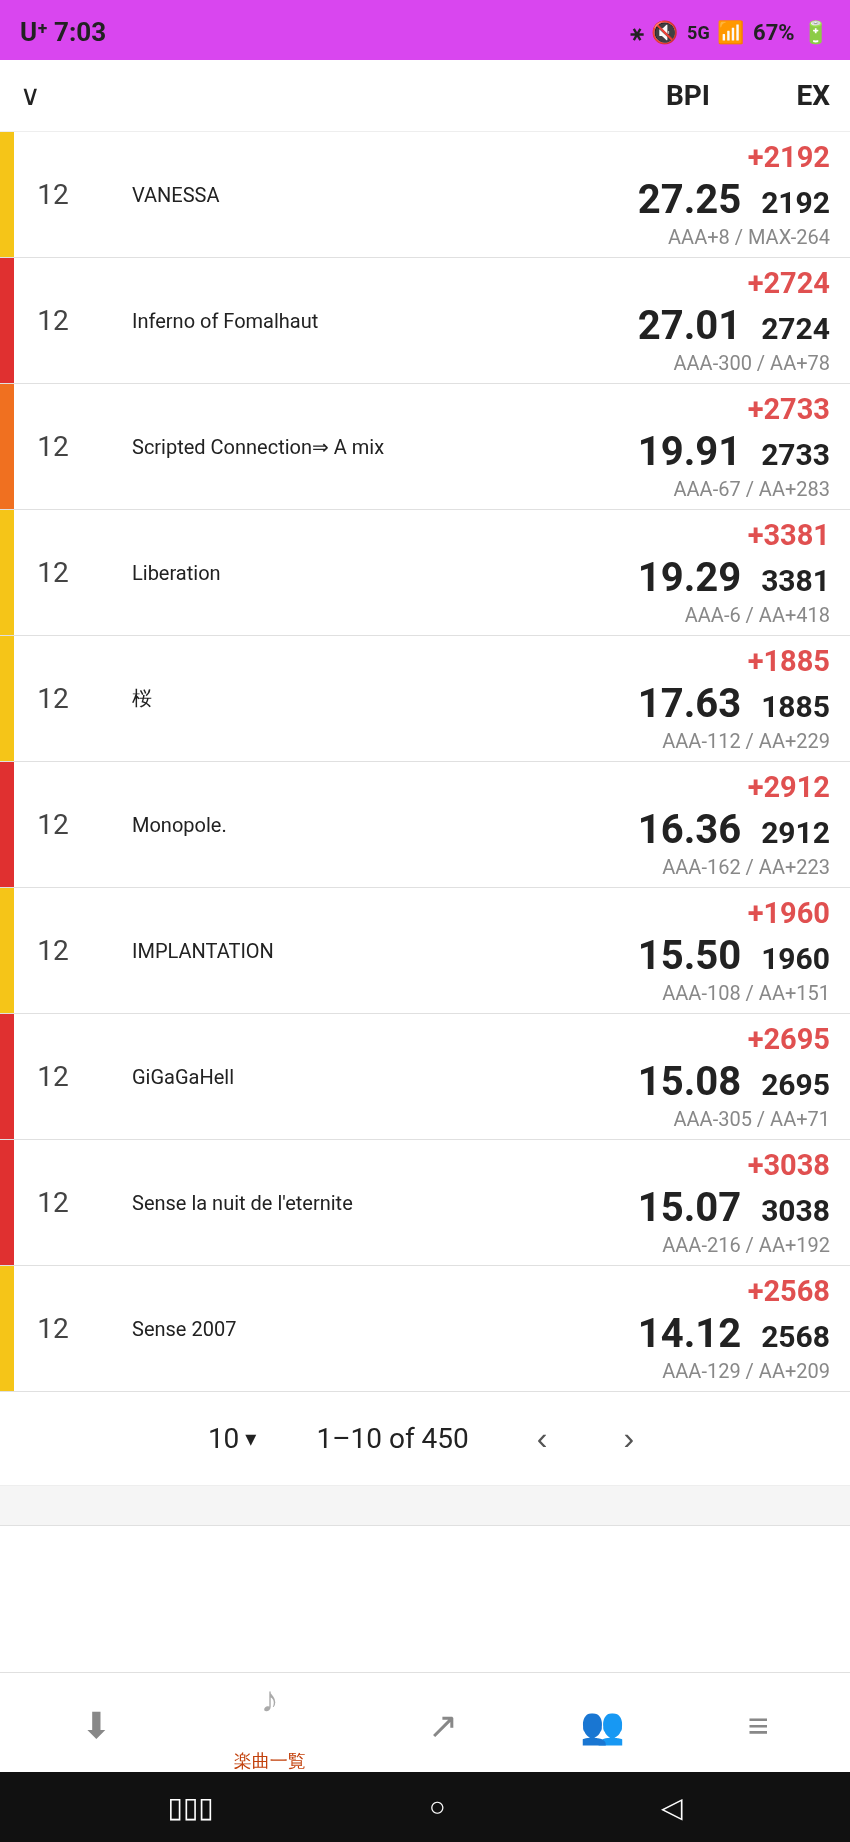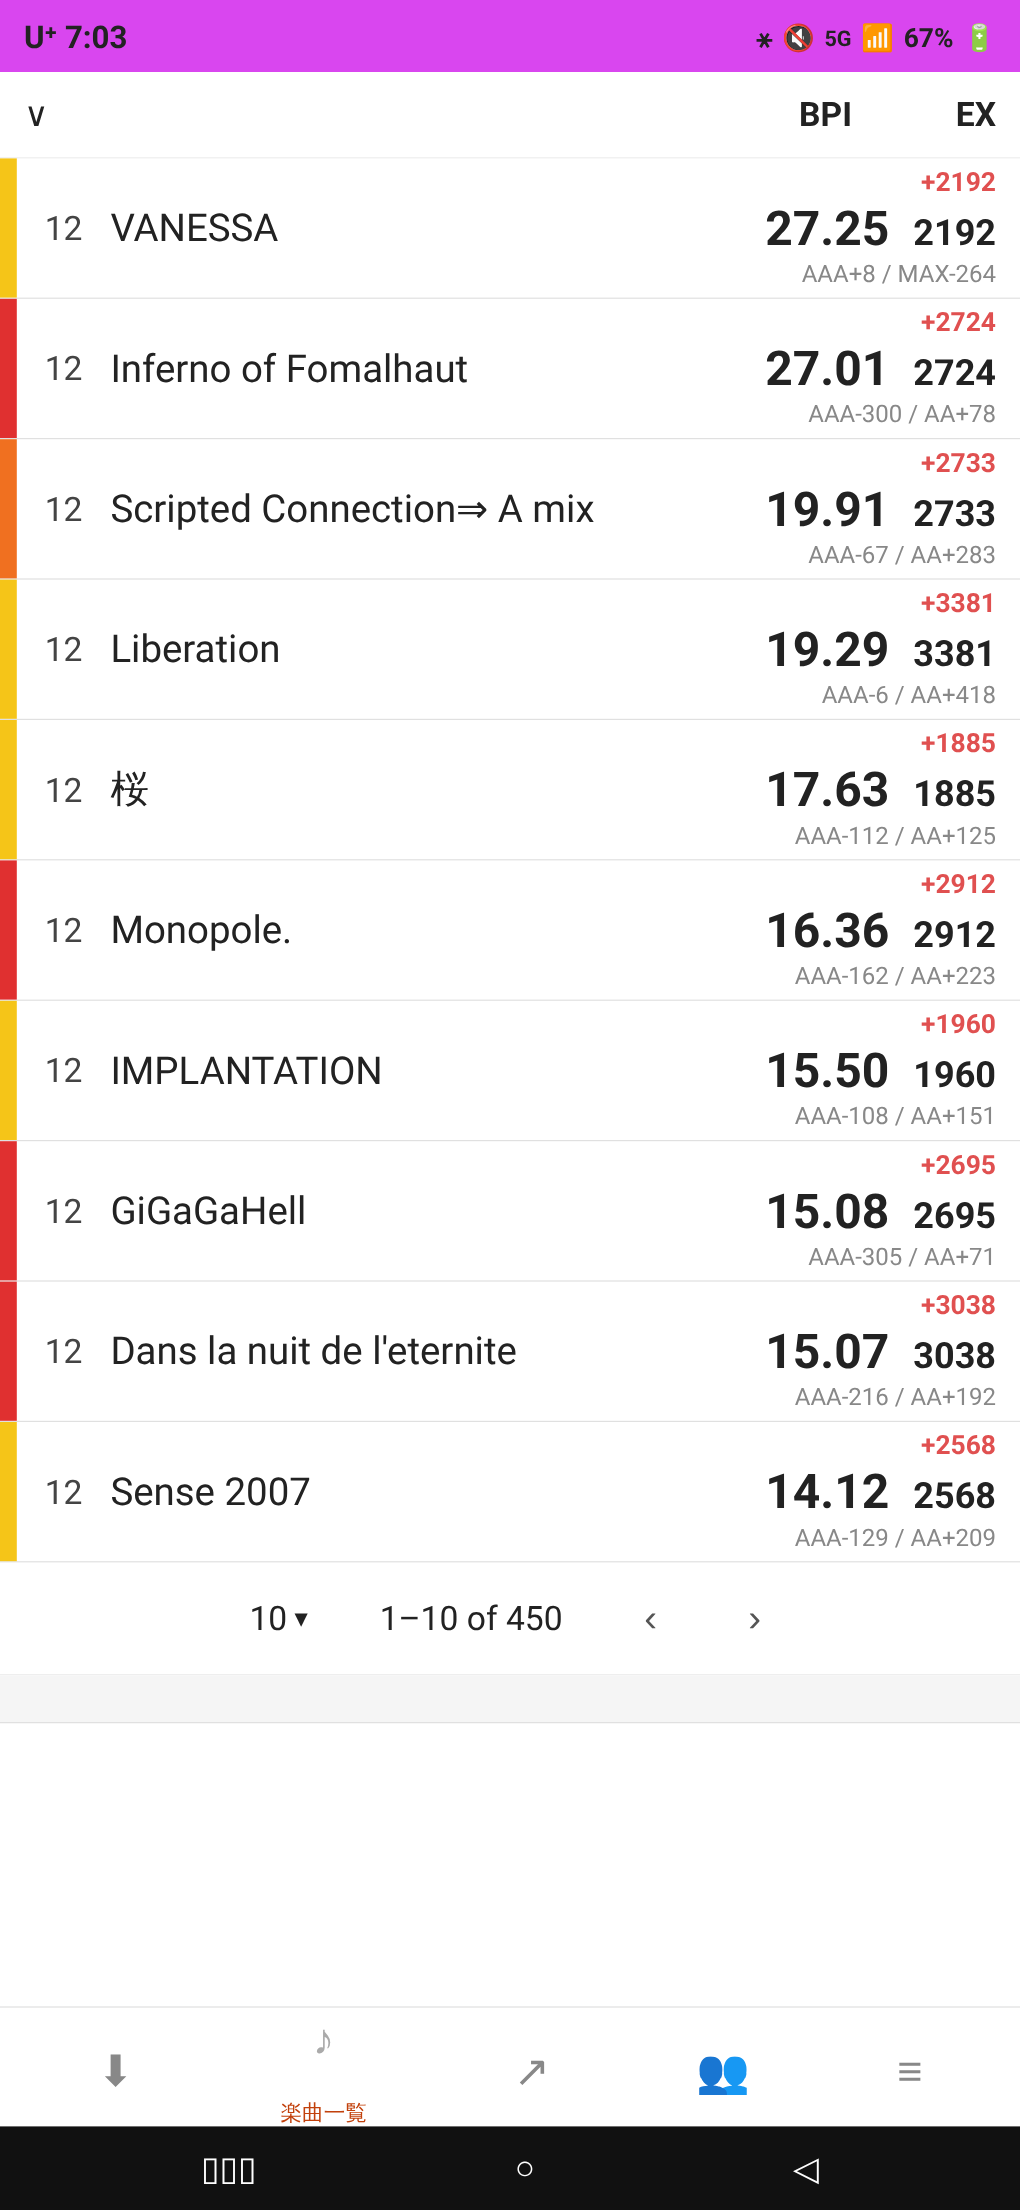--- a/index.html
+++ b/index.html
@@ -83,34 +83,35 @@
       justify-content: center;
       font-size: 28px;
       color: #444;
       flex-shrink: 0;
       padding-left: 8px;
     }
     .song-title {
       flex: 1;
       display: flex;
       align-items: center;
-      font-size: 32px;
+      font-size: 20px;
       color: #222;
       padding: 10px 8px;
+      margin-left: 40px;
     }
     .song-scores {
       display: flex;
       flex-direction: column;
       align-items: flex-end;
       justify-content: center;
       padding: 8px 20px 8px 10px;
       min-width: 220px;
     }
     .score-plus {
-      font-size: 22px;
+      font-size: 29px;
       color: #e05050;
       font-weight: bold;
       margin-bottom: 2px;
     }
     .score-main {
       display: flex;
       gap: 20px;
       align-items: baseline;
     }
     .score-bpi {
@@ -293,21 +294,21 @@
   <div class="song-row">
     <div class="color-bar yellow"></div>
     <div class="song-number">12</div>
     <div class="song-title">桜</div>
     <div class="song-scores">
       <div class="score-plus">+1885</div>
       <div class="score-main">
         <span class="score-bpi">17.63</span>
         <span class="score-ex">1885</span>
       </div>
-      <div class="score-sub">AAA-112 / AA+125</div>
+      <div class="score-sub">AAA-112 / AA+229</div>
     </div>
   </div>
 
   <div class="song-row">
     <div class="color-bar red"></div>
     <div class="song-number">12</div>
     <div class="song-title">Monopole.</div>
     <div class="song-scores">
       <div class="score-plus">+2912</div>
       <div class="score-main">
@@ -342,21 +343,21 @@
         <span class="score-bpi">15.08</span>
         <span class="score-ex">2695</span>
       </div>
       <div class="score-sub">AAA-305 / AA+71</div>
     </div>
   </div>
 
   <div class="song-row">
     <div class="color-bar red"></div>
     <div class="song-number">12</div>
-    <div class="song-title">Dans la nuit de l'eternite</div>
+    <div class="song-title">Sense la nuit de l'eternite</div>
     <div class="song-scores">
       <div class="score-plus">+3038</div>
       <div class="score-main">
         <span class="score-bpi">15.07</span>
         <span class="score-ex">3038</span>
       </div>
       <div class="score-sub">AAA-216 / AA+192</div>
     </div>
   </div>
 

